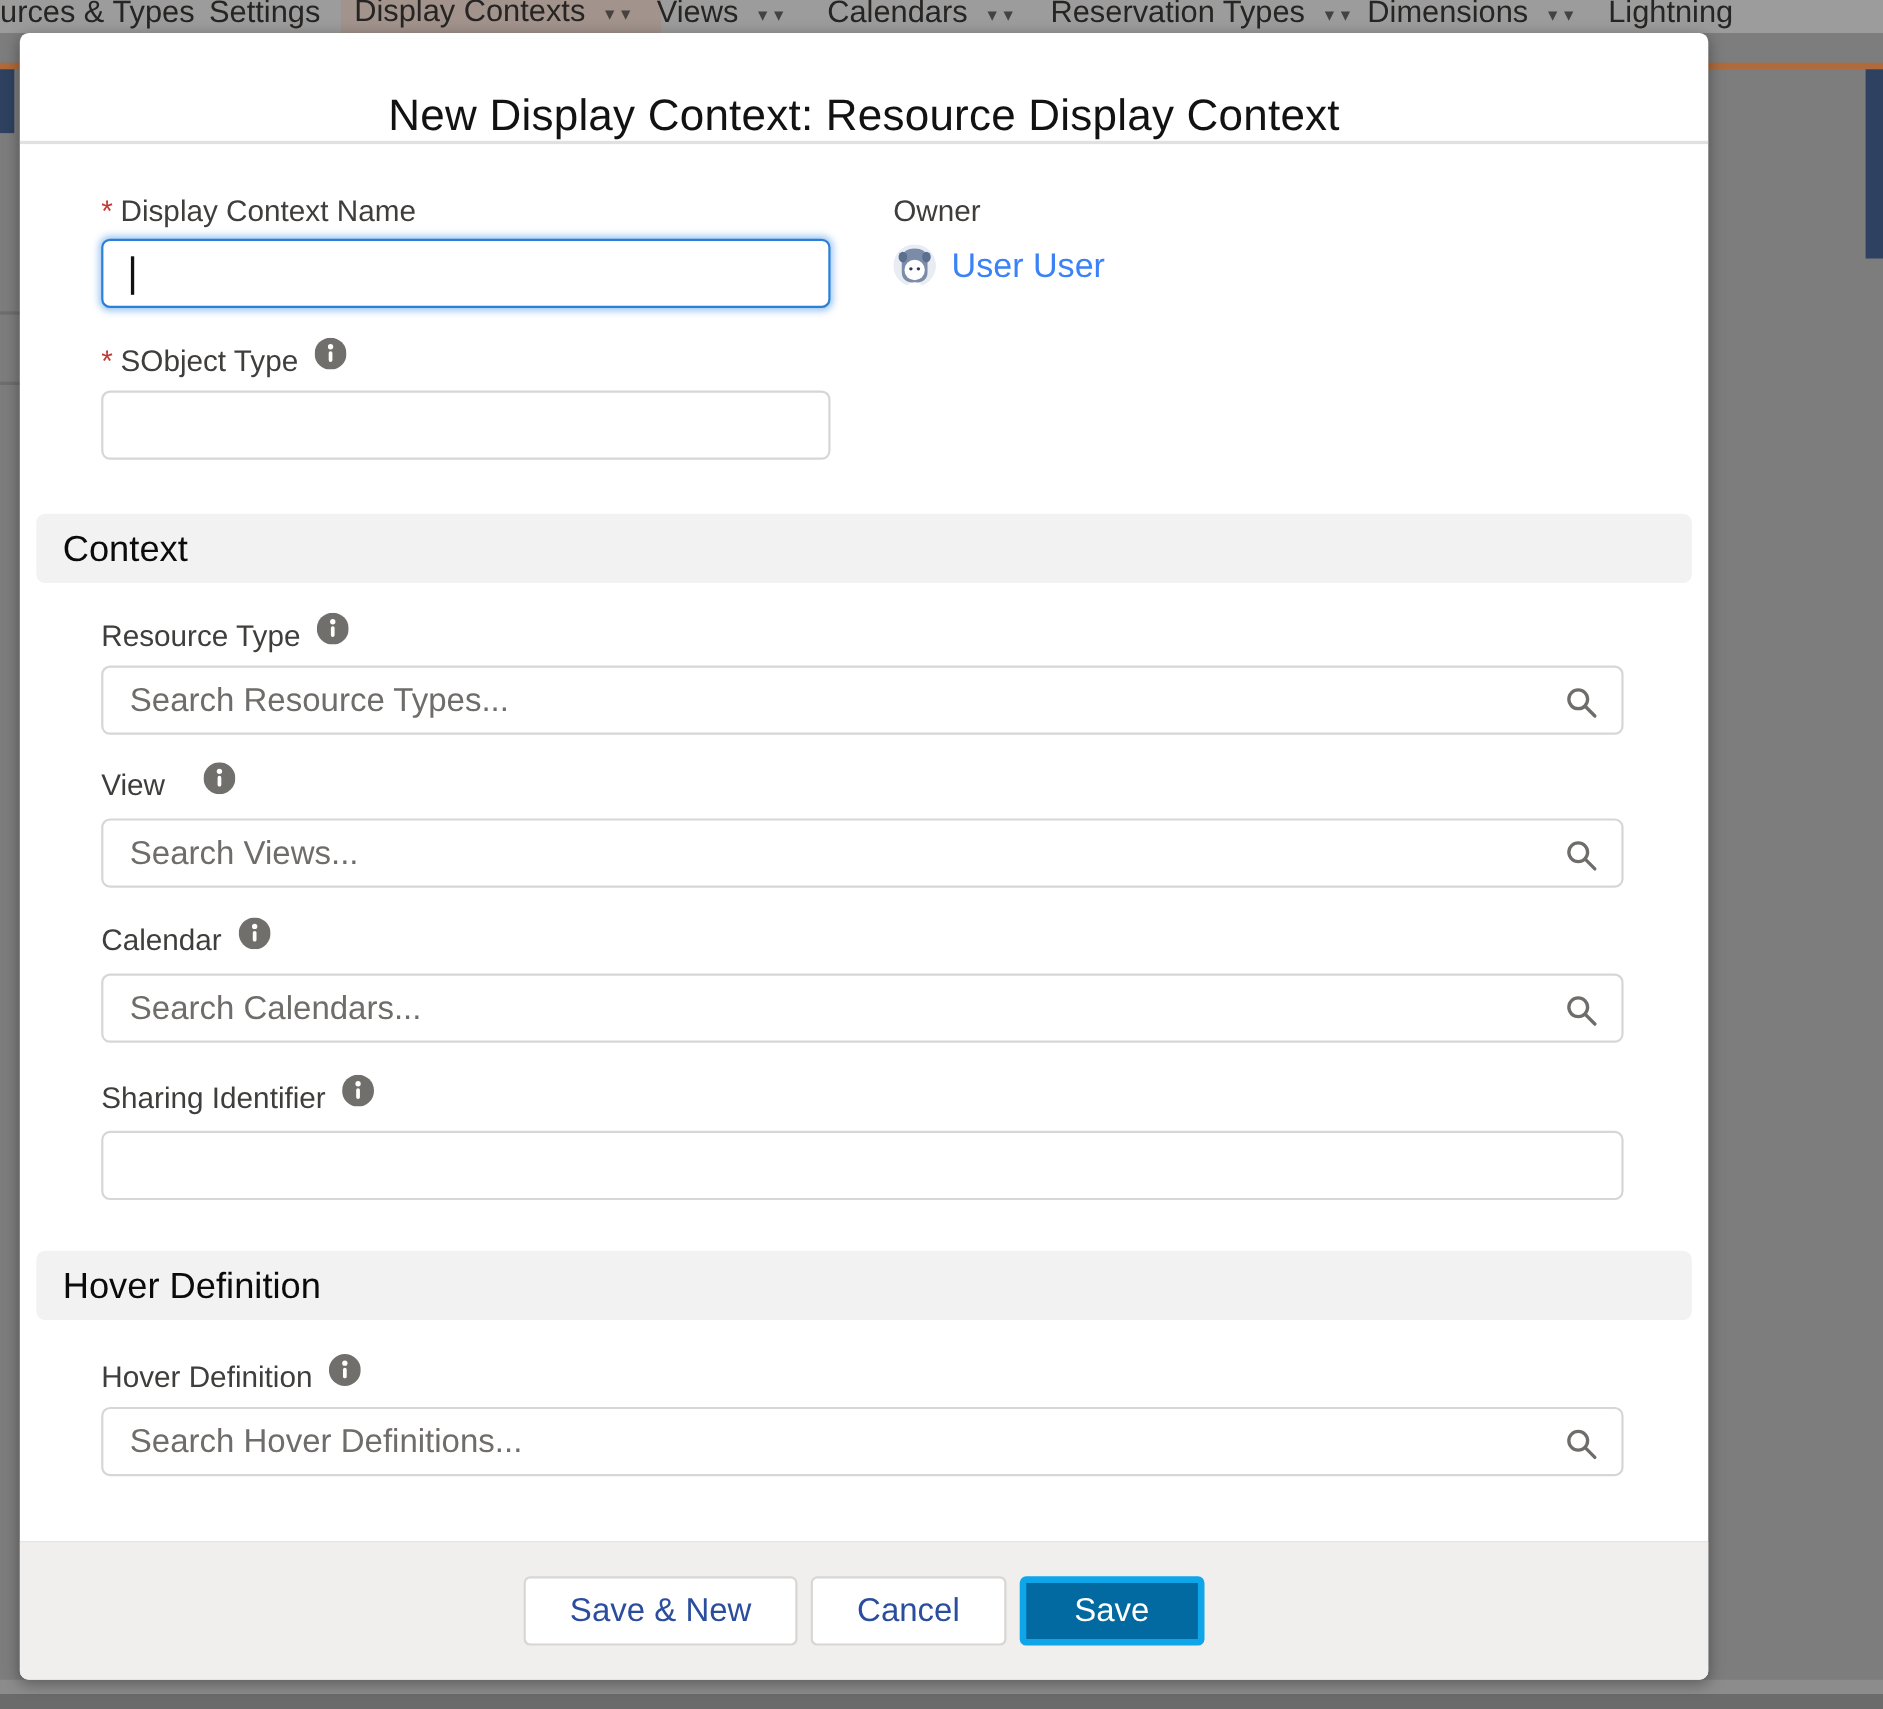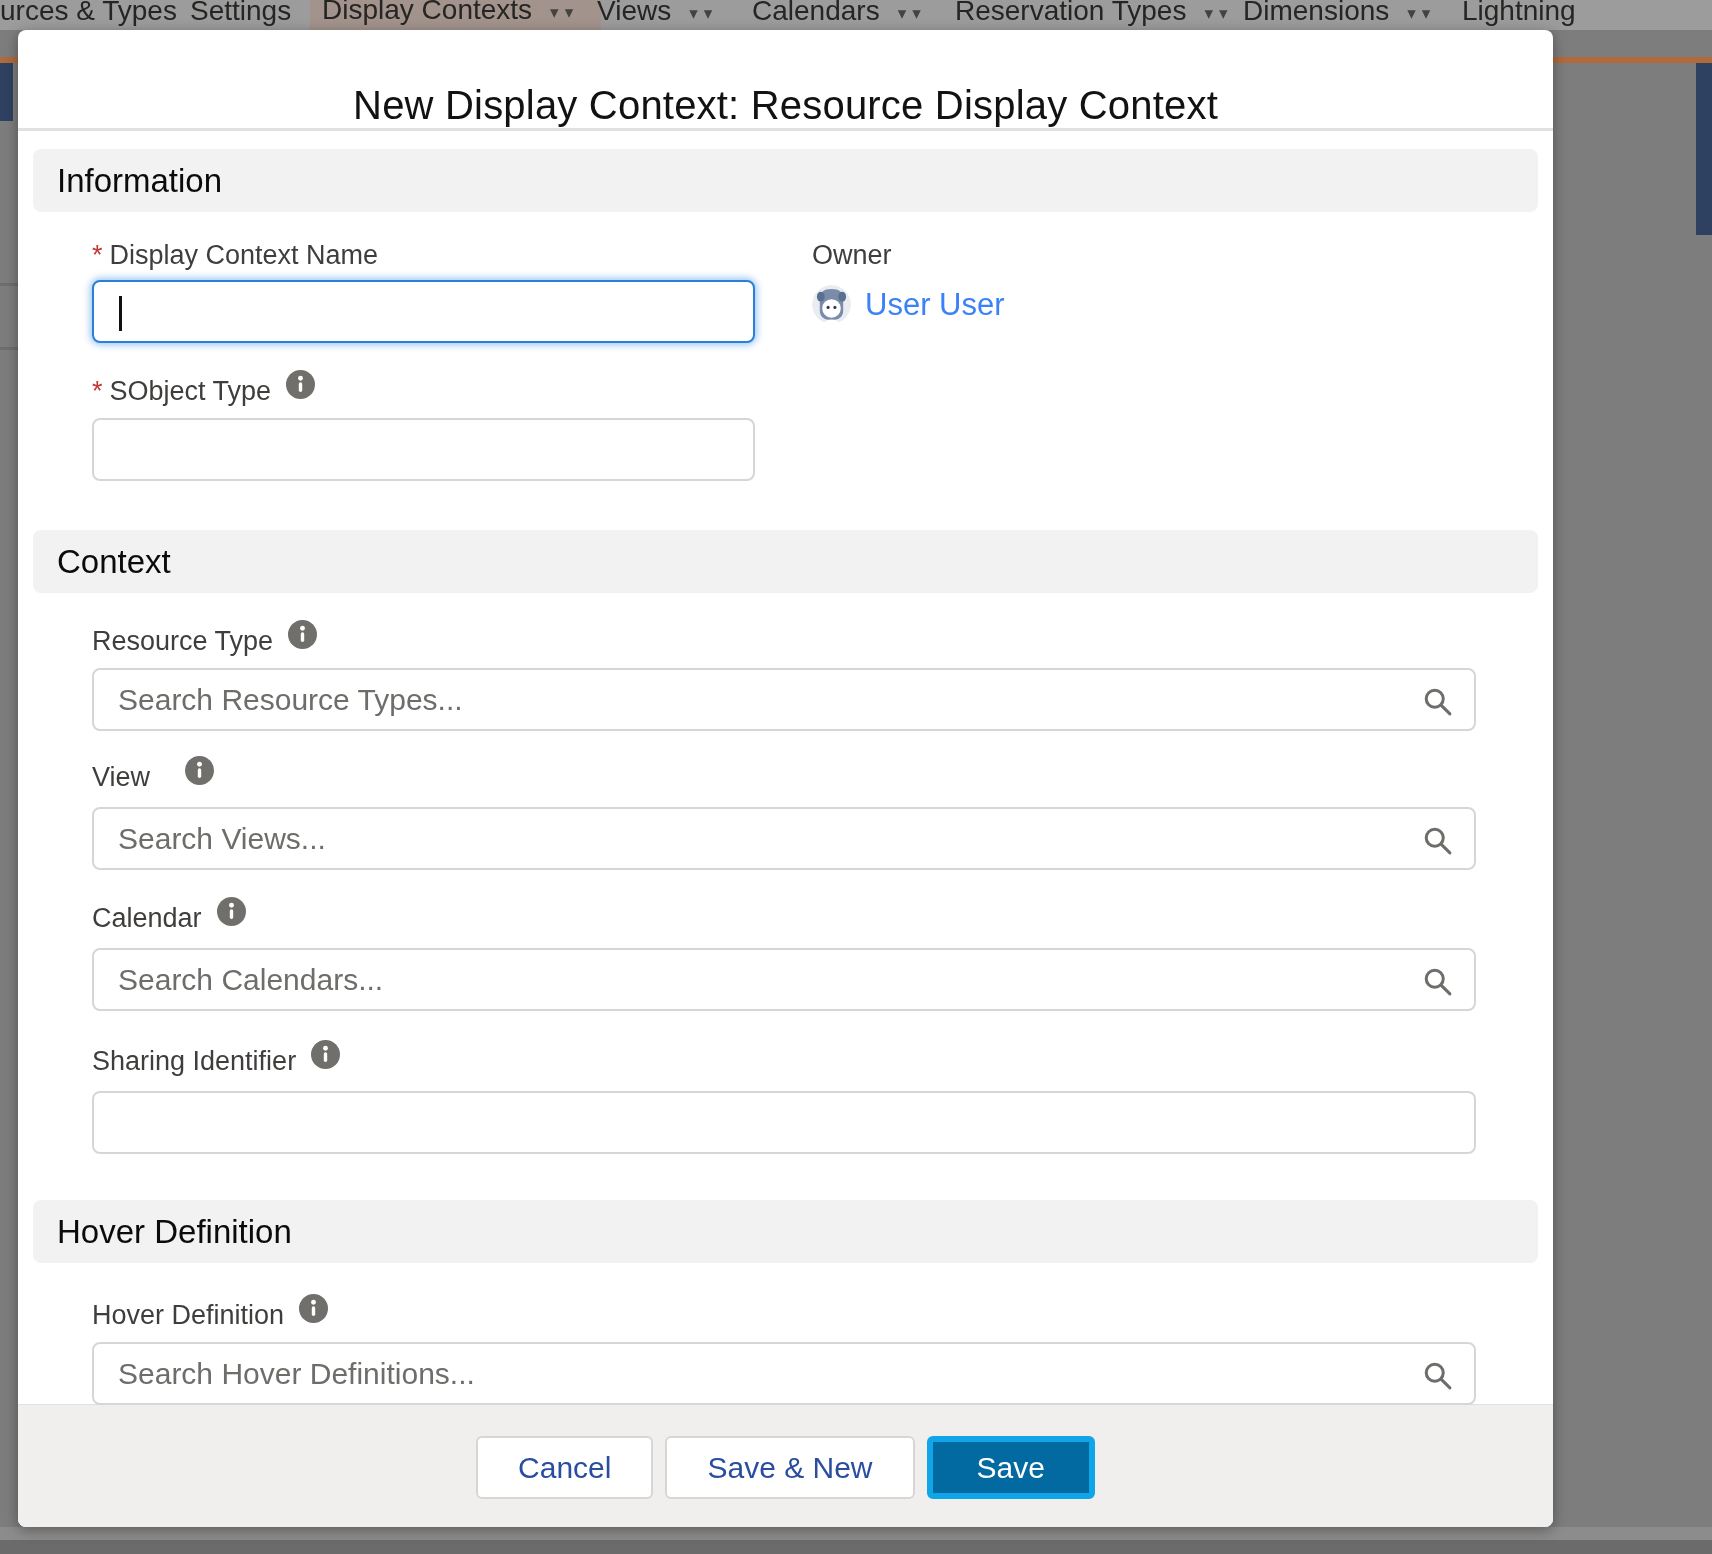--- a/index.html
+++ b/index.html
@@ -112,23 +112,20 @@
 </div>
 
 <div class="modal">
 
   <div class="modal-header">
     <div class="modal-title">New Display Context: Resource Display Context</div>
   </div>
 
   <div class="modal-body">
 
-    <div class="section-bar">
-      <span class="section-title">Information</span>
-    </div>
 
     <div class="fields">
       <div class="info-grid">
         <div class="col-left">
           <div class="label-row">
             <span class="req">*</span>
             <span>Display Context Name</span>
           </div>
           <div class="input focused narrow gap-lbl">
             <div class="caret"></div>
@@ -276,18 +273,18 @@
               <circle cx="10" cy="10" r="6.2"></circle>
               <line x1="14.6" y1="14.6" x2="21" y2="21" stroke-linecap="round"></line>
             </svg>
         </span>
       </div>
     </div>
 
   </div>
 
   <div class="modal-footer">
+    <button class="btn neutral">Save &amp; New</button>
     <button class="btn neutral">Cancel</button>
-    <button class="btn neutral">Save &amp; New</button>
     <button class="btn brand">Save</button>
   </div>
 
 </div>
 
 </body></html>

